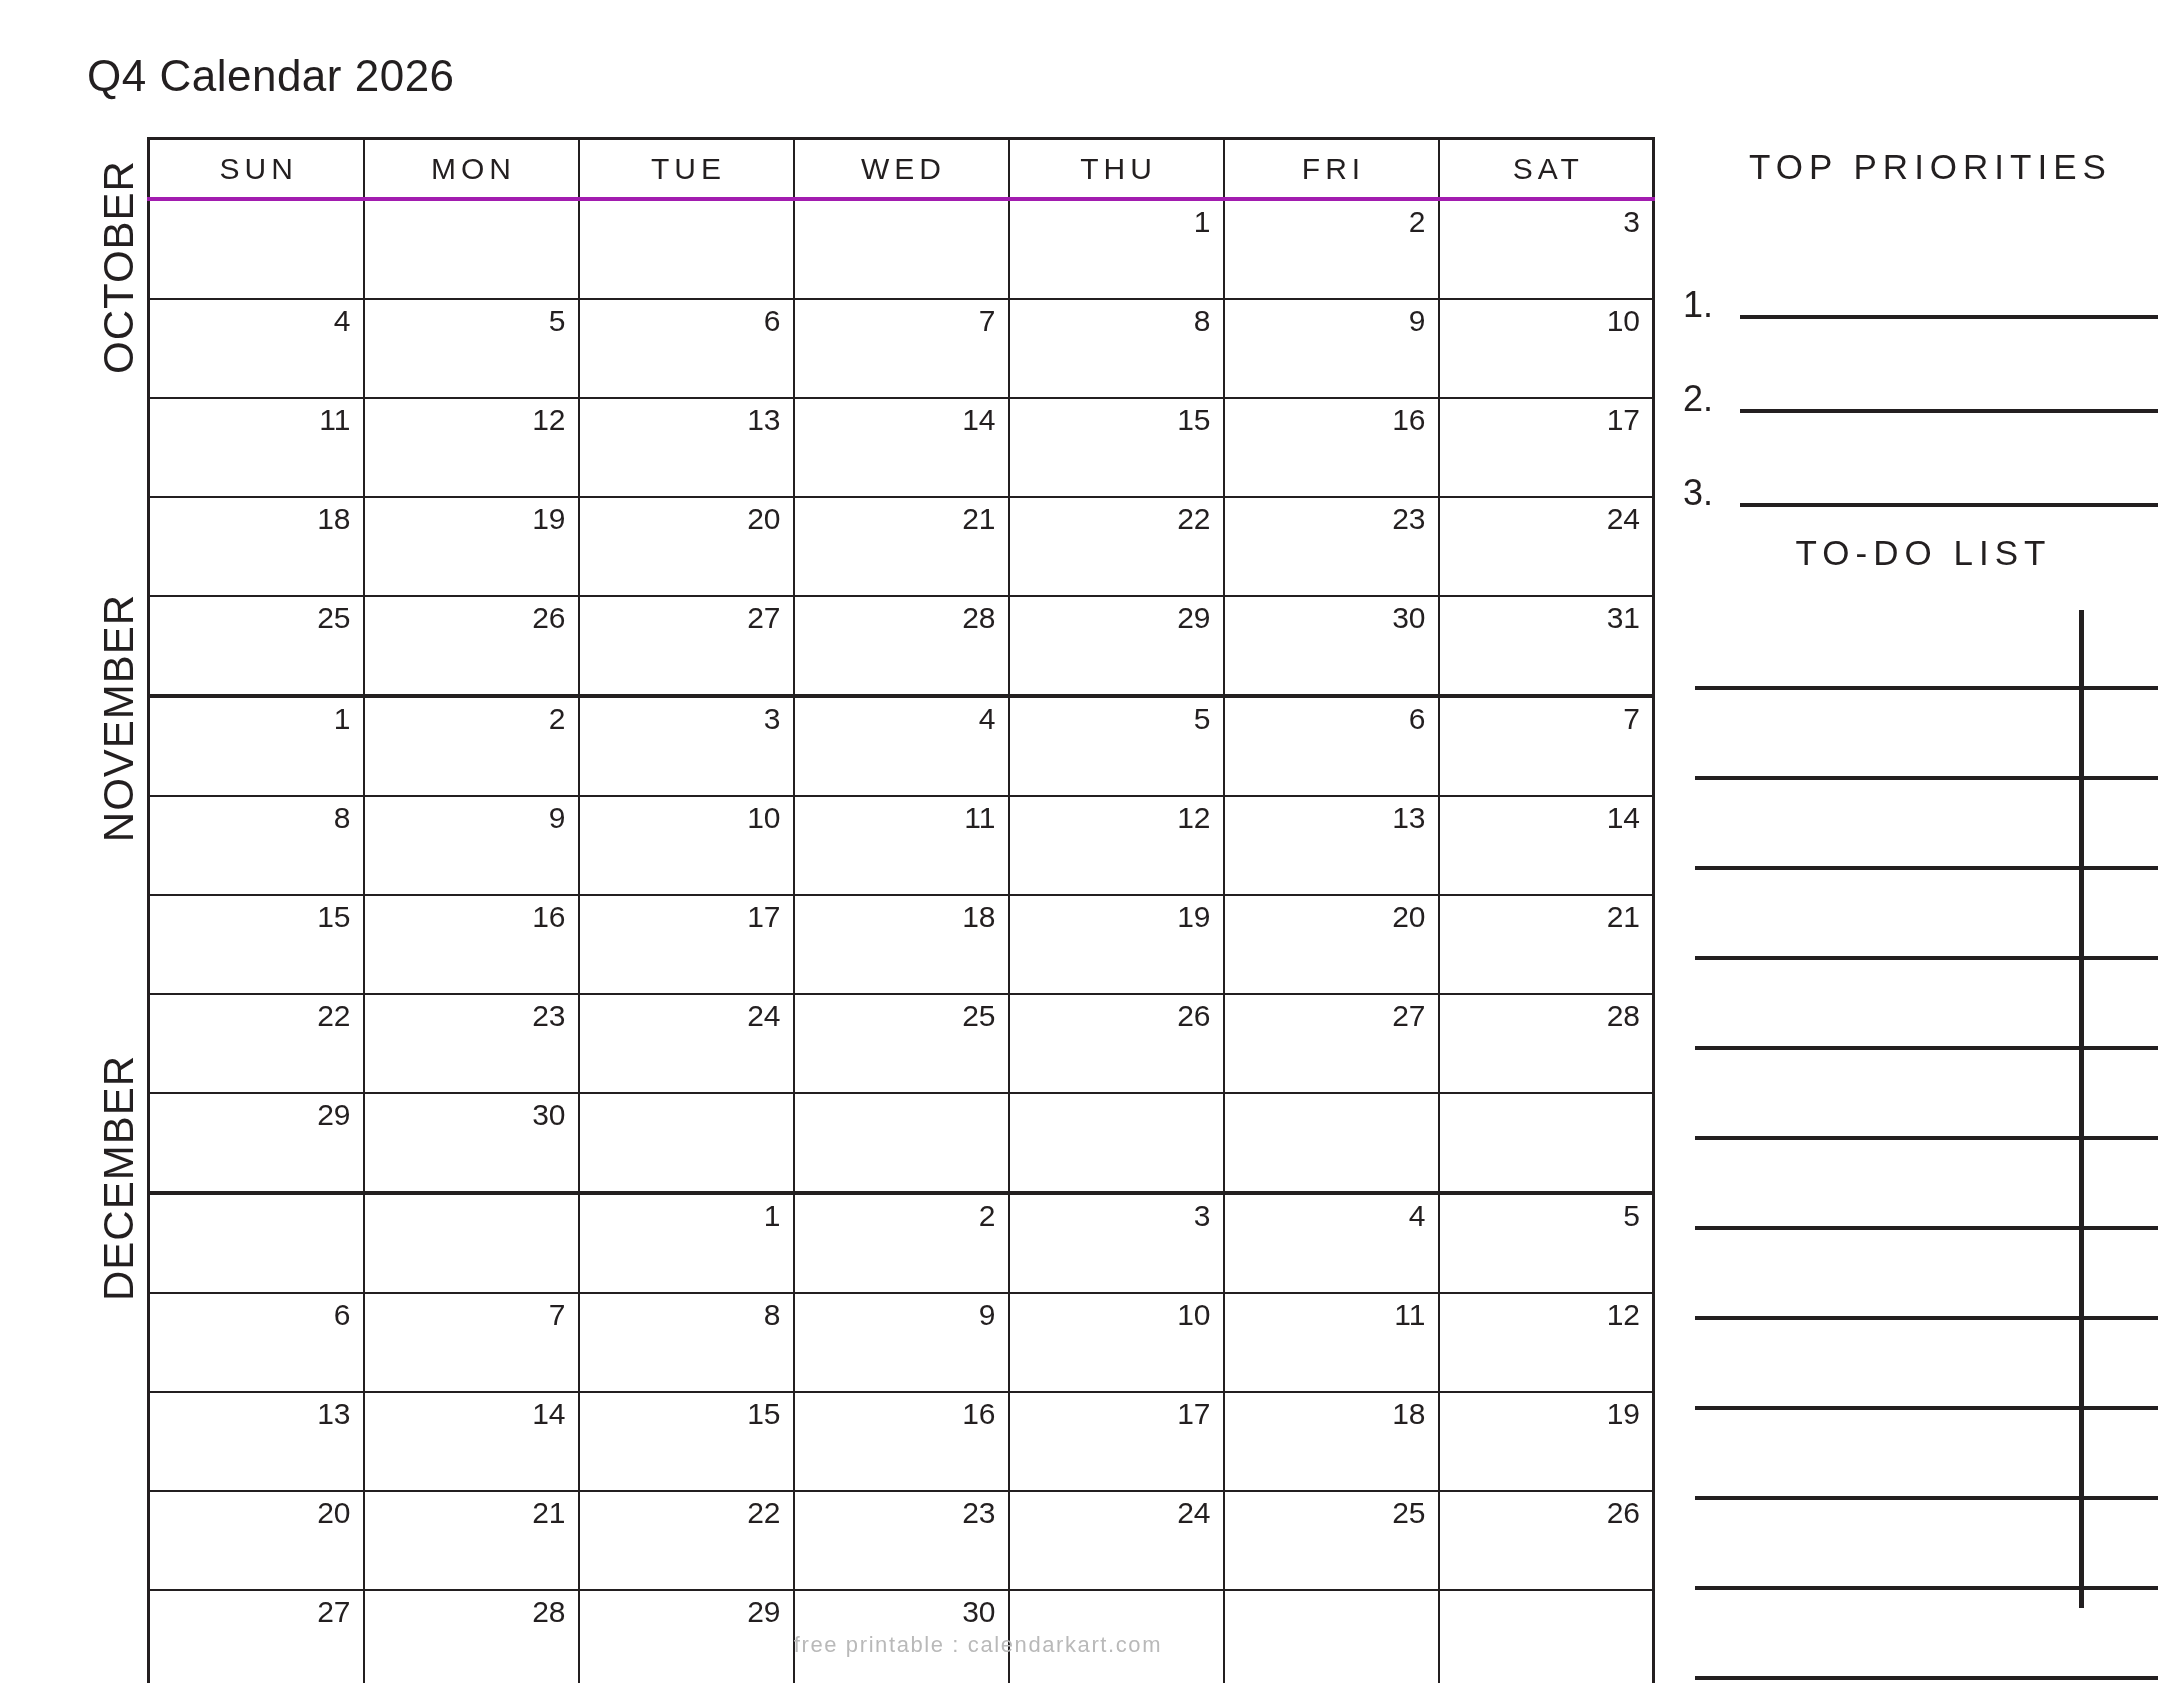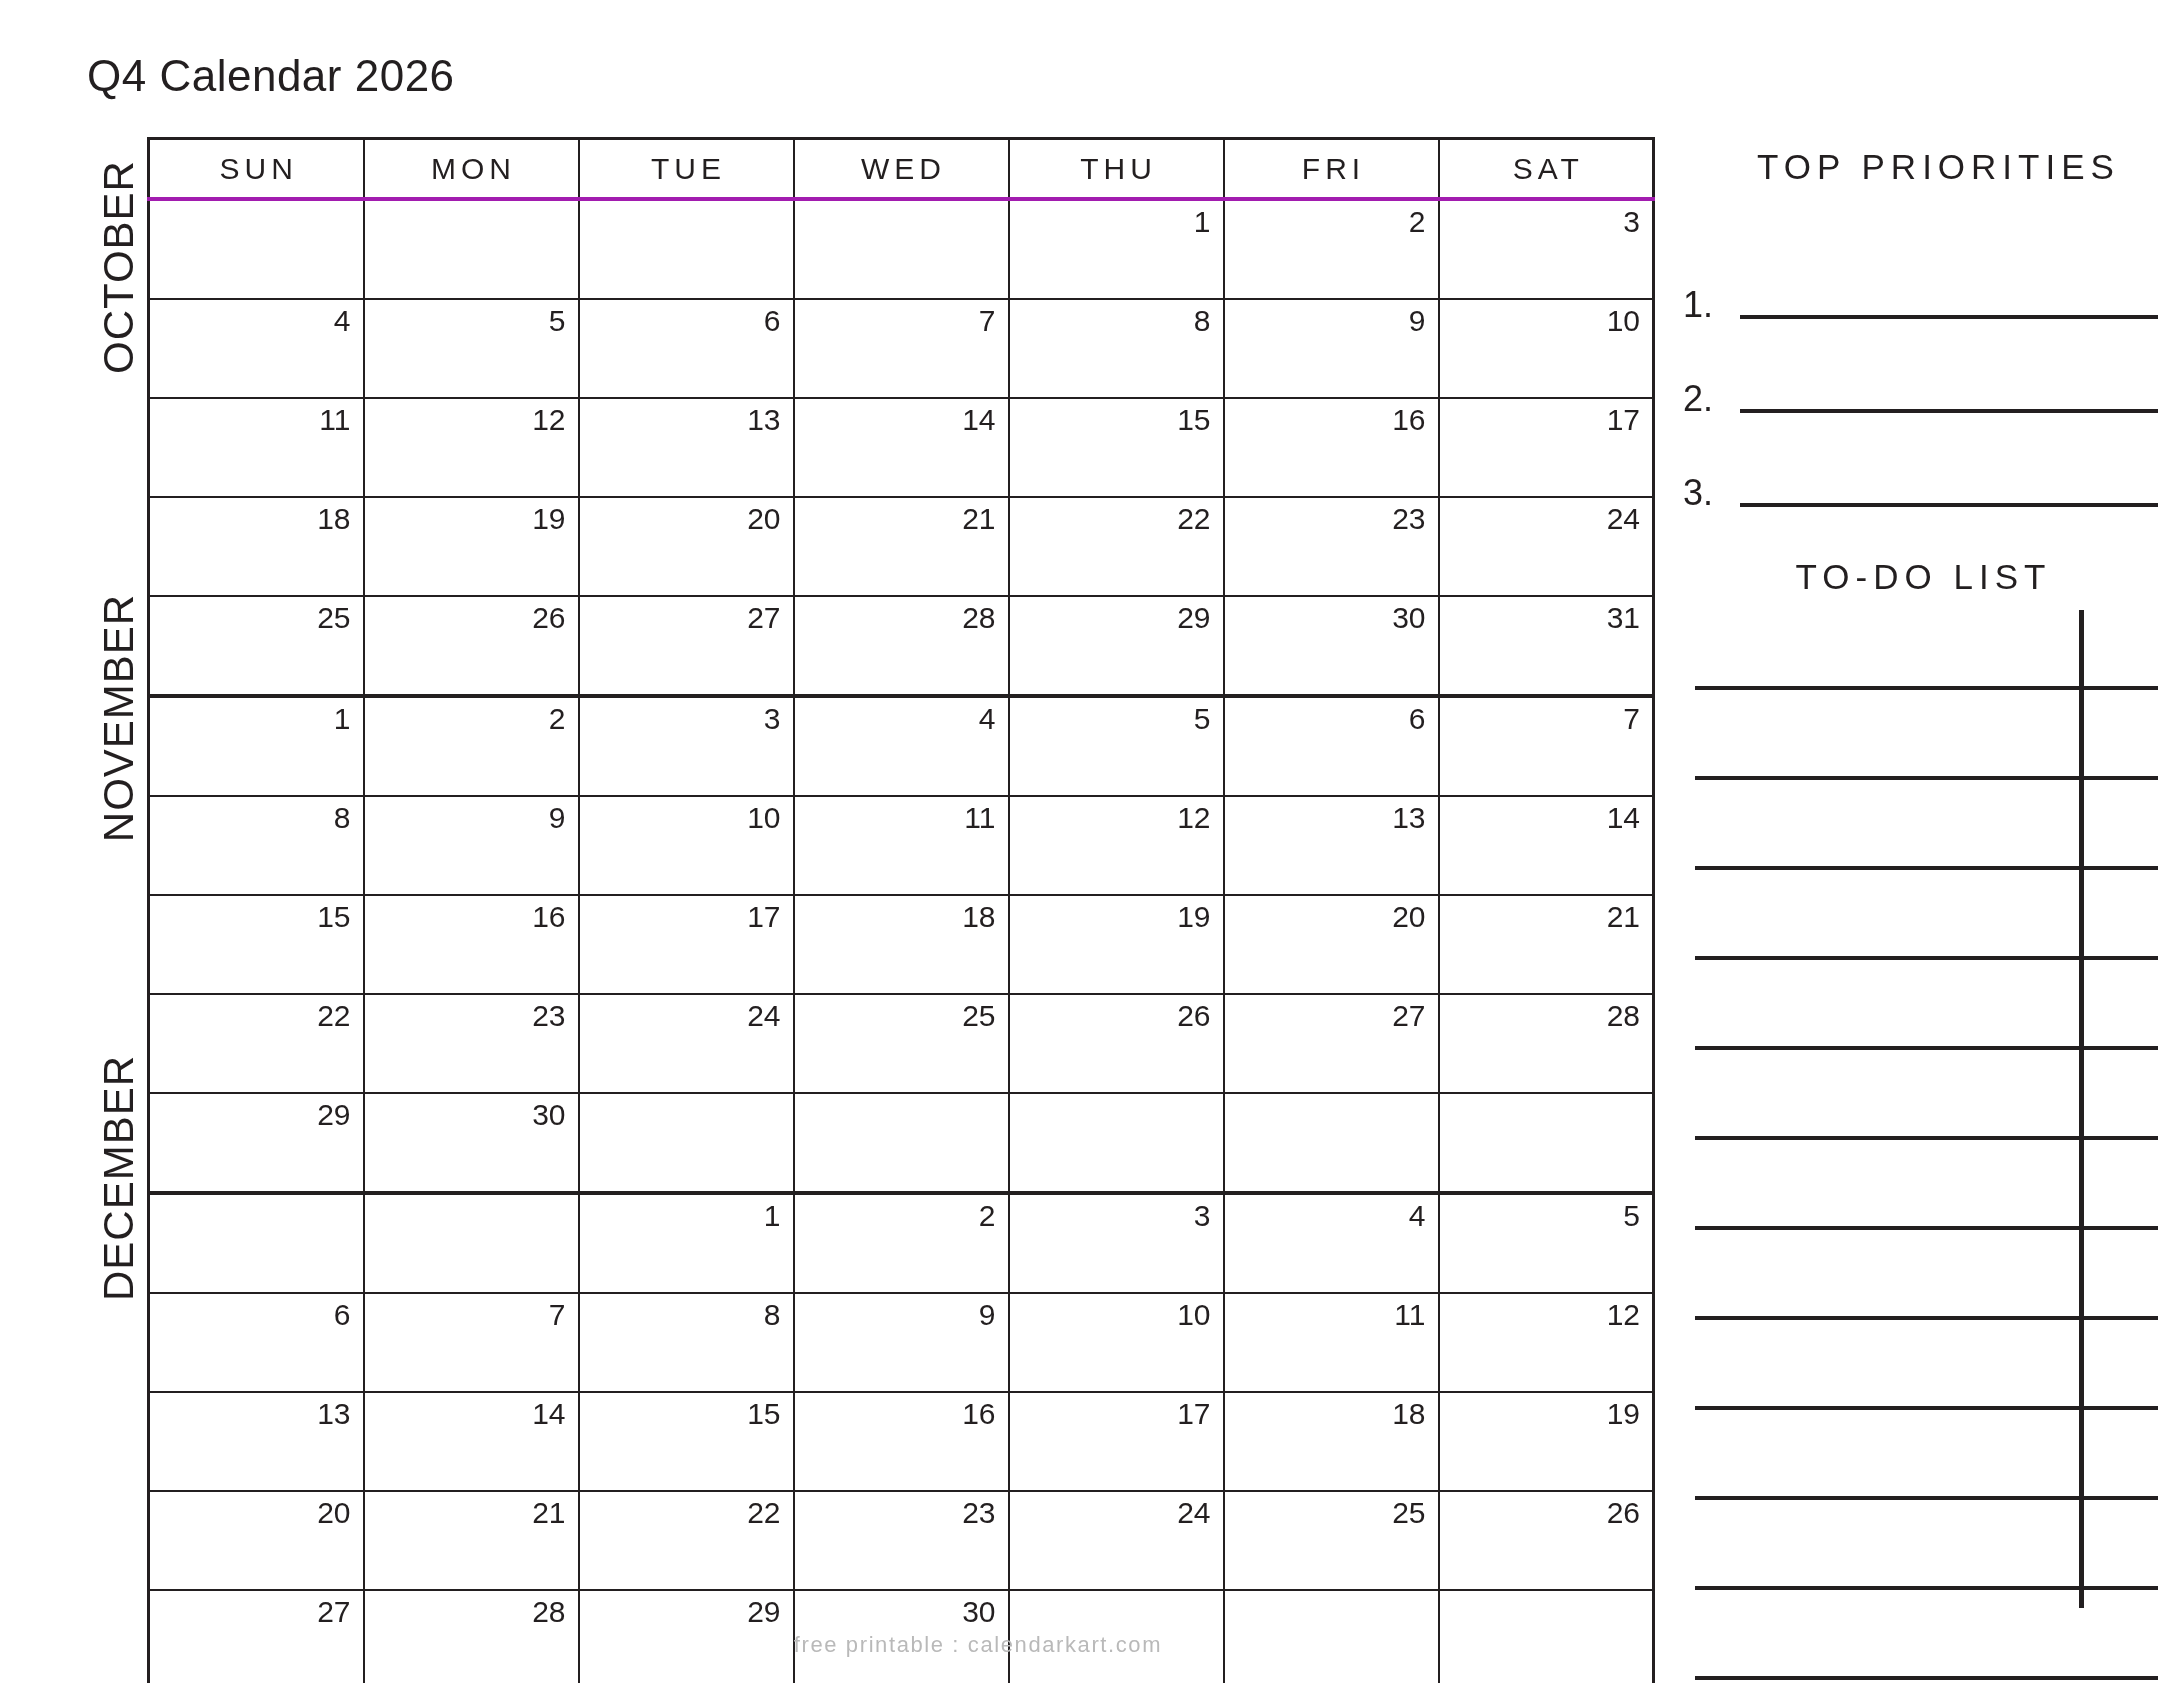--- a/index.html
+++ b/index.html
@@ -103,21 +103,21 @@
   .panel-heading {
     font-size: 35px;
     letter-spacing: 6px;
     text-indent: 6px;
     text-align: center;
     font-weight: 400;
     color: #231f20;
     white-space: nowrap;
   }
 
-  #priorities-heading { position: absolute; left: 15px; top: 10px; width: 475px; }
+  #priorities-heading { position: absolute; left: 7px; top: 10px; width: 475px; }
 
   #priorities-list {
     position: absolute;
     left: 0;
     top: 94px;
     width: 475px;
   }
   .priority-row {
     display: flex;
     align-items: flex-end;
@@ -130,21 +130,21 @@
     color: #231f20;
     line-height: 1.1;
   }
   .priority-line {
     flex: 1 1 auto;
     height: 0;
     border-bottom: 4px solid #231f20;
     margin-bottom: 6px;
   }
 
-  #todo-heading { position: absolute; left: 0; top: 420px; width: 475px; }
+  #todo-heading { position: absolute; left: 0; top: 396px; width: 475px; }
 
   #todo-list {
     position: absolute;
     left: 12px;
     top: 463px;
     width: 463px;
     height: 990px;
   }
   .todo-row {
     position: relative;

